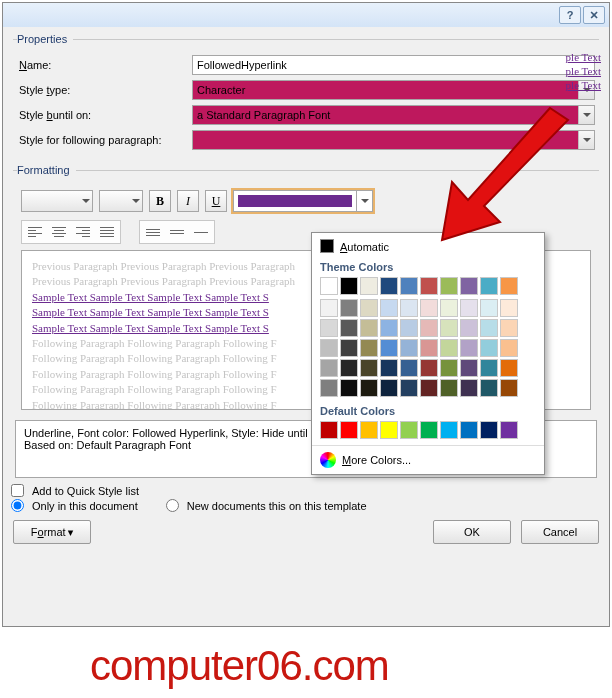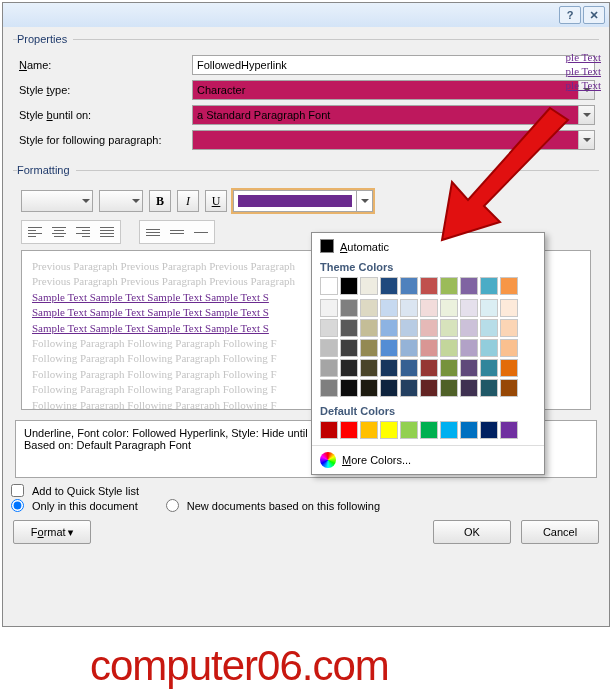--- a/index.html
+++ b/index.html
@@ -468,21 +468,21 @@
 
   <div class="checkrow">
     <input type="checkbox" style="">
     <span>Add to Quick Style list</span>
   </div>
   <div class="checkrow">
     <input type="radio" name="scope" checked="" style="">
     <span>Only in this document</span>
     <span style="width:20px"></span>
     <input type="radio" name="scope" style="">
-    <span>New documents based on this following</span>
+    <span>New documents this on this template</span>
   </div>
 
   <div class="btn-row">
     <div class="btn">
       <span>F</span>
         <span class="ul">o</span>
         <span>rmat </span>
         <span style="margin-left:2px">▾</span>
     </div>
     <div class="spacer"></div>

